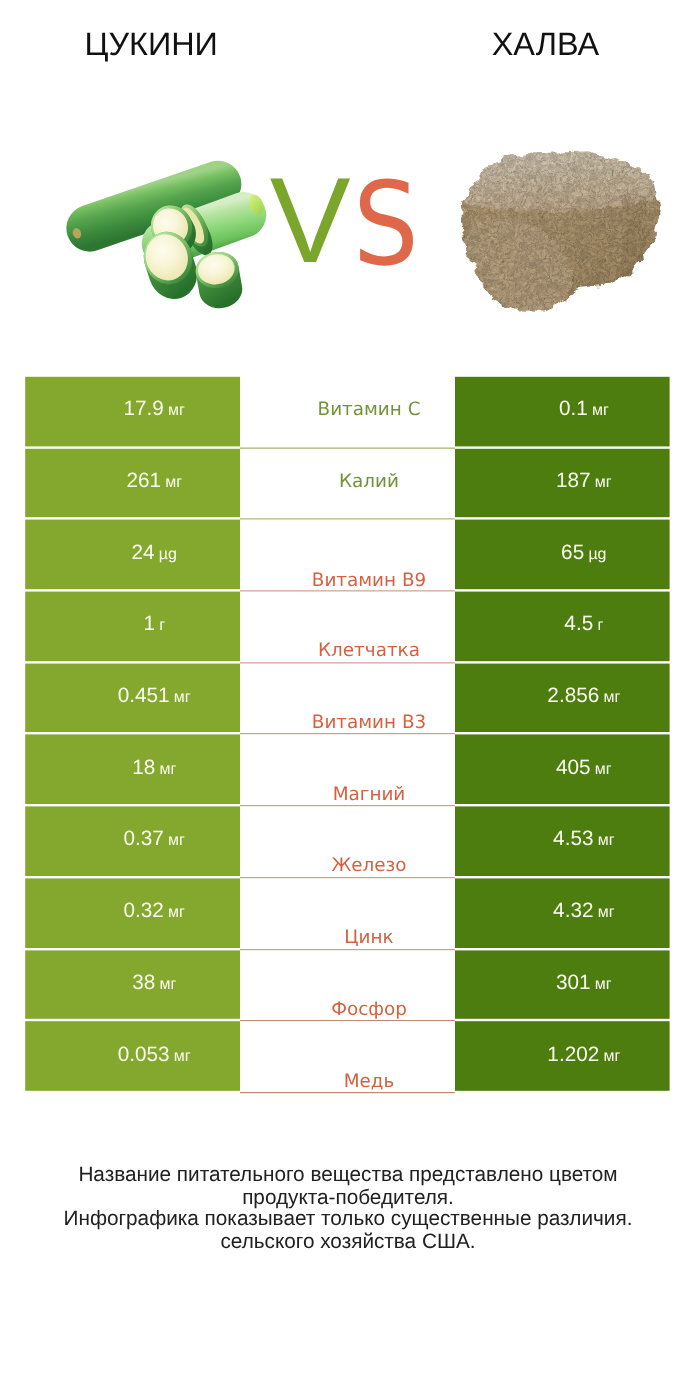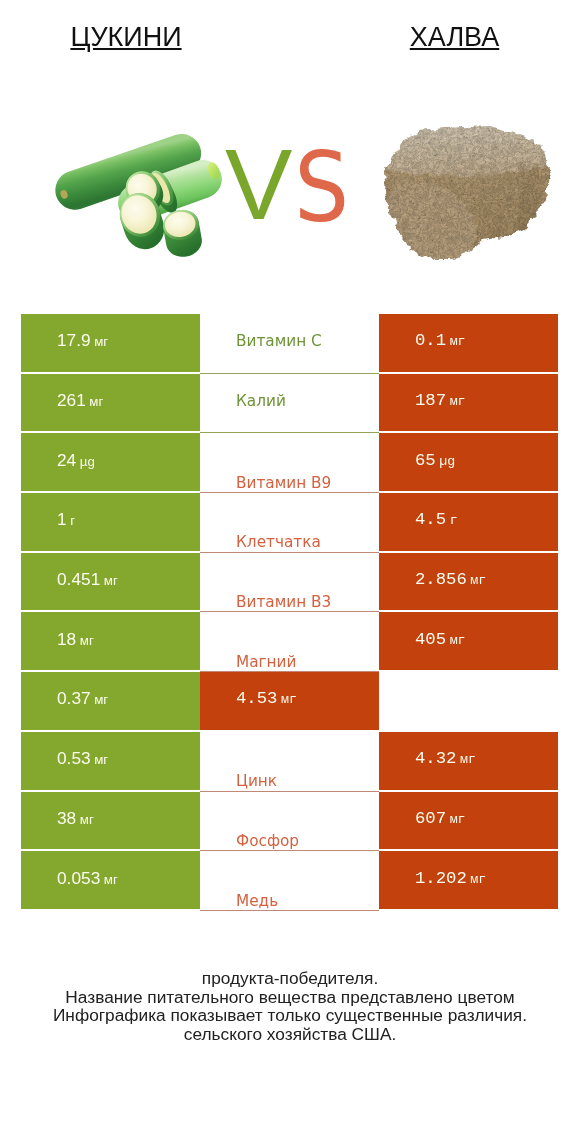--- a/index.html
+++ b/index.html
@@ -1,42 +1,42 @@
 <!DOCTYPE html>
 <html><head>
 <meta charset="utf-8">
 <title>Compare</title>
 <style>
   html,body{margin:0;padding:0;}
   body{width:580px;height:1144px;background:#ffffff;font-family:"Liberation Sans",sans-serif;position:relative;overflow:hidden;
        -webkit-font-smoothing:antialiased;}
 
   
-  .title{position:absolute;top:24px;font-size:27px;color:#111111;white-space:nowrap;text-align:center;line-height:1;text-decoration:underline;}
+  .title{position:absolute;top:24px;font-size:27px;color:#111111;white-space:nowrap;text-align:center;line-height:1;}
   #t-left{left:0;width:252px;}
   #t-right{left:328px;width:253px;}
 
   
   .hero{position:absolute;left:0;top:0px;width:580px;height:300px;}
   .photo{position:absolute;}
   #photo-left{left:44px;top:125px;width:186px;height:145px;}
   #photo-right{left:374px;top:119px;width:180px;height:147px;}
   .vs{position:absolute;left:-3px;top:134px;width:580px;text-align:center;font-size:101px;line-height:1;letter-spacing:0px;}
   .vs .v{color:#7aa62b;font-family:"Liberation Sans",sans-serif;}
   .vs .s{color:#e0684a;font-family:"DejaVu Sans Condensed","DejaVu Sans",sans-serif;font-size:96px;margin-left:2px;position:relative;top:2px;}
 
   
   .table{position:absolute;left:21px;top:314px;width:537px;}
   .row{display:flex;height:57.7px;margin-bottom:2px;}
-  .cell{width:179px;display:flex;align-items:center;justify-content:flex-start;box-sizing:border-box;padding-left:36px;}
+  .cell{width:179px;display:flex;align-items:center;justify-content:center;box-sizing:border-box;padding-left:36px;}
   .cell.val{color:#fbfdef;font-size:17.3px;}
   .cell.val .unit{font-size:13.3px;margin-left:3.5px;}
   .cell.val .inner{display:flex;align-items:baseline;position:relative;top:-2px;}
   .left{background:#84a72e;}
-  .right{background:#c2410c;font-family:Liberation Mono, monospace;}
+  .right{background:#4d7c0f;}
   .mid{background:#fff;font-family:"DejaVu Sans",sans-serif;font-size:15.3px;align-items:center;position:relative;}
   .mid:after{content:"";position:absolute;left:0;right:0;bottom:-2px;height:1px;background:#93a45a;}
   .mid.o:after{background:#c08878;}
   
   .mid span{color:#6f9336;position:relative;top:-1.5px;}
   .mid.o span{color:#d4613f;margin-top:44px;}
 
   
   .footer{position:absolute;left:0;top:969px;width:580px;text-align:center;font-size:17.3px;color:#212121;line-height:18.6px;}
 </style>
@@ -285,31 +285,34 @@
         </span>
       </div>
     </div>
     <div class="row">
       <div class="cell val left">
         <span class="inner">
           <span>0.37</span>
           <span class="unit">мг</span>
         </span>
       </div>
+      <div class="cell mid o">
+        <span>Железо</span>
+      </div>
       <div class="cell val right">
         <span class="inner">
           <span>4.53</span>
           <span class="unit">мг</span>
         </span>
       </div>
     </div>
     <div class="row">
       <div class="cell val left">
         <span class="inner">
-          <span>0.53</span>
+          <span>0.32</span>
           <span class="unit">мг</span>
         </span>
       </div>
       <div class="cell mid o">
         <span>Цинк</span>
       </div>
       <div class="cell val right">
         <span class="inner">
           <span>4.32</span>
           <span class="unit">мг</span>
@@ -321,21 +324,21 @@
         <span class="inner">
           <span>38</span>
           <span class="unit">мг</span>
         </span>
       </div>
       <div class="cell mid o">
         <span>Фосфор</span>
       </div>
       <div class="cell val right">
         <span class="inner">
-          <span>607</span>
+          <span>301</span>
           <span class="unit">мг</span>
         </span>
       </div>
     </div>
     <div class="row">
       <div class="cell val left">
         <span class="inner">
           <span>0.053</span>
           <span class="unit">мг</span>
         </span>
@@ -346,17 +349,17 @@
       <div class="cell val right">
         <span class="inner">
           <span>1.202</span>
           <span class="unit">мг</span>
         </span>
       </div>
     </div>
   </div>
 
 <div class="footer" id="footer">
+    <div>Название питательного вещества представлено цветом</div>
     <div>продукта-победителя.</div>
-    <div>Название питательного вещества представлено цветом</div>
     <div>Инфографика показывает только существенные различия.</div>
     <div>сельского хозяйства США.</div>
   </div>
 
 </body></html>

